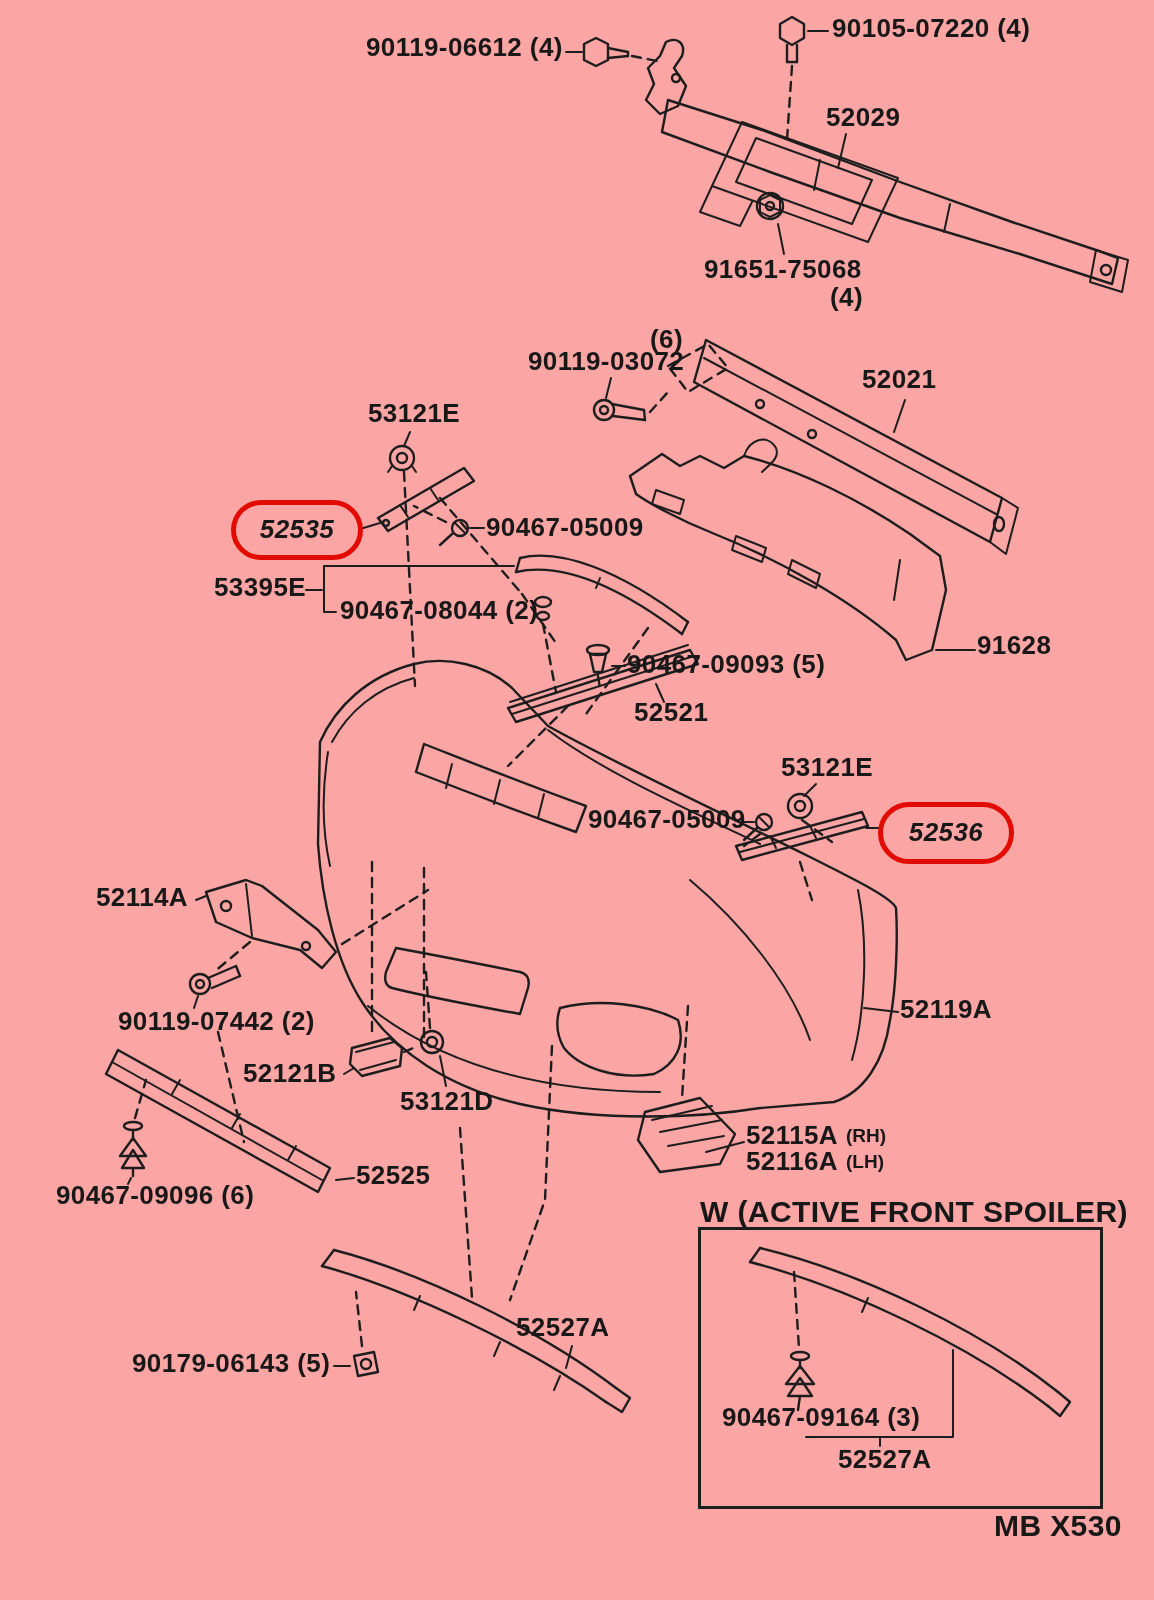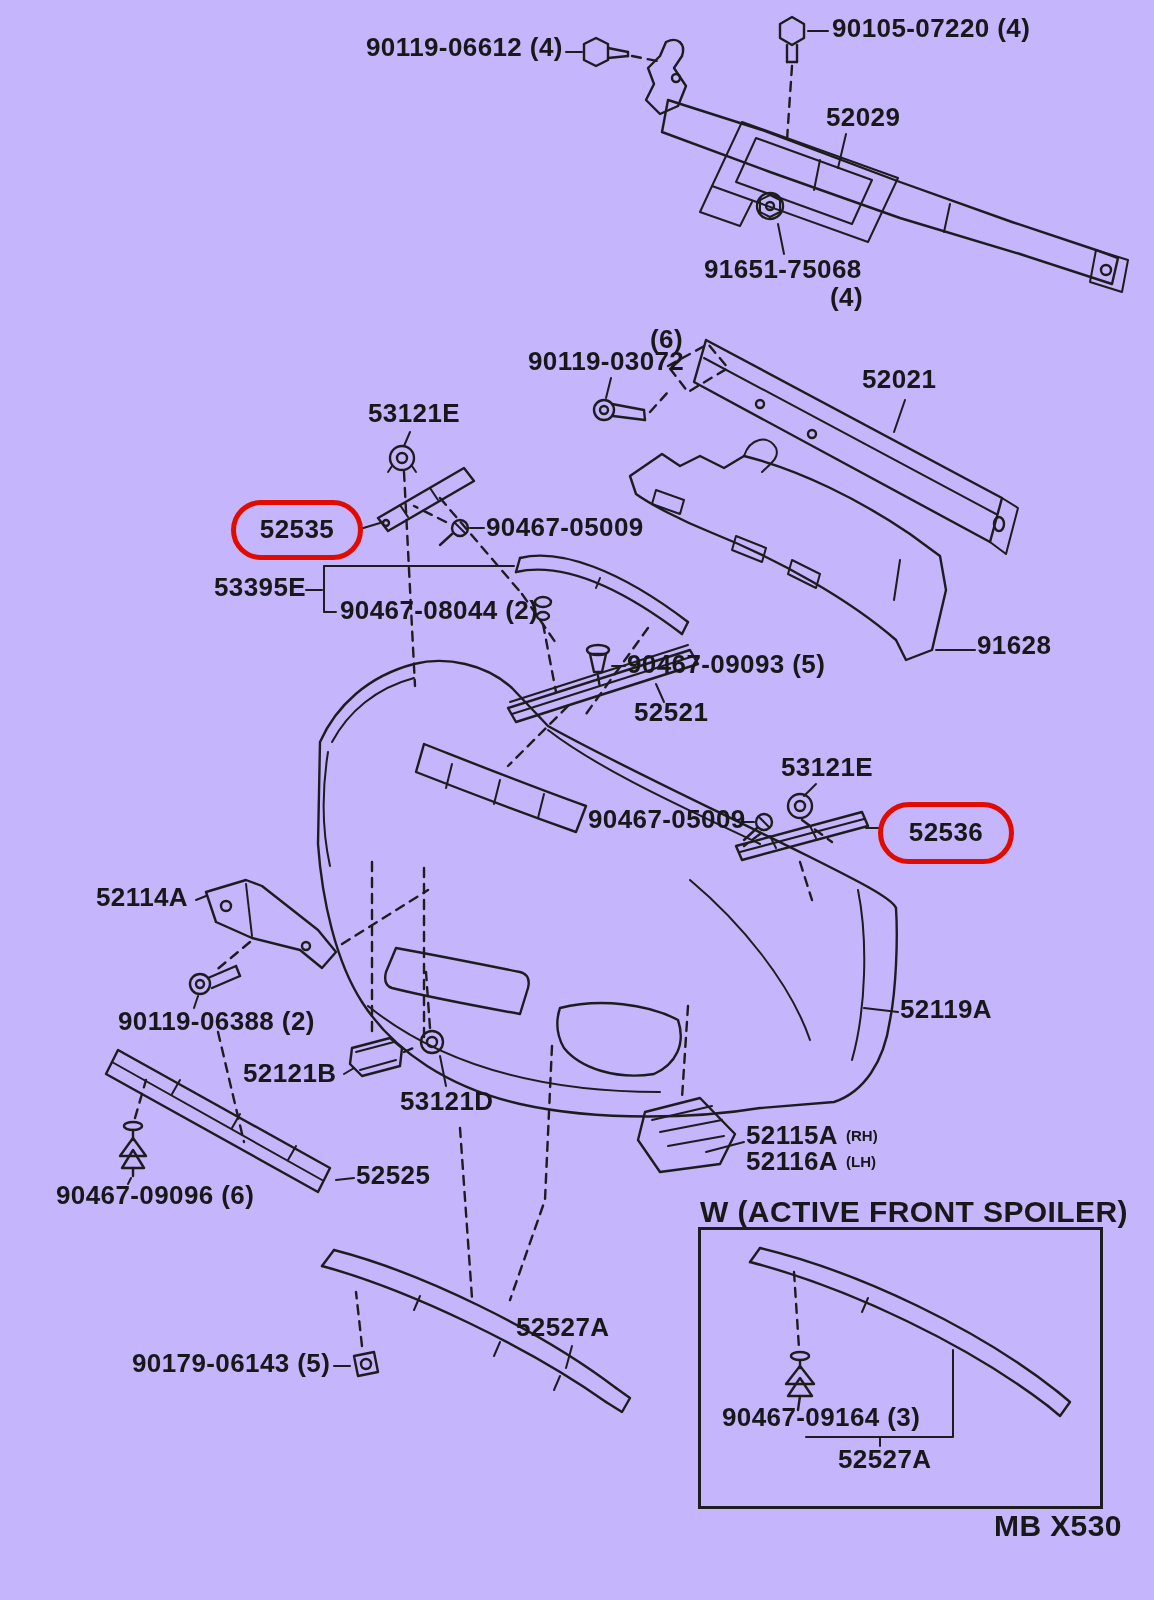--- a/index.html
+++ b/index.html
@@ -1,36 +1,36 @@
 <!DOCTYPE html>
 <html><head>
 <meta charset="utf-8">
 <style>
   html,body{margin:0;padding:0;background:#ffffff;}
   #stage{
-    position:relative;width:1154px;height:1600px;background:#c4b5fd;overflow:hidden;
+    position:relative;width:1154px;height:1600px;background:#fca5a5;overflow:hidden;
     font-family:"Liberation Sans", sans-serif;
   }
   #art{position:absolute;left:0;top:0;width:1154px;height:1600px;}
   #art path,#art line,#art polyline,#art polygon,#art circle,#art ellipse,#art rect{
     stroke:#1d1d1d;stroke-width:2.4;fill:none;stroke-linecap:round;stroke-linejoin:round;
   }
   #art .dash{stroke-dasharray:9 7;}
   #art .thin{stroke-width:2;}
   .callout{
     position:absolute;font-weight:700;font-size:26px;color:#181818;
     letter-spacing:.4px;white-space:nowrap;line-height:1.05;
   }
-  .callout.small{font-size:15px;letter-spacing:0;}
+  .callout.small{font-size:19px;letter-spacing:0;}
   .callout.med{font-size:30px;}
   .hl{
     position:absolute;border:5px solid #e10b00;border-radius:36px;
     display:flex;align-items:center;justify-content:center;background:transparent;
   }
-  .hl .callout{position:static;}
+  .hl .callout{position:static;font-style:italic;}
   .pairrow{position:absolute;display:flex;align-items:center;gap:8px;}
   .pairrow .callout{position:static;}
   .spoiler-box{position:absolute;left:698px;top:1227px;width:399px;height:276px;border:3px solid #1d1d1d;}
 </style>
 </head>
 <body>
 
 <div id="stage">
 
   <svg id="art" viewBox="0 0 1154 1600">
@@ -327,21 +327,21 @@
   <div class="callout" style="left:627px;top:651px">90467-09093 (5)</div>
   <div class="callout" style="left:634px;top:699px">52521</div>
   <div class="callout" style="left:781px;top:754px">53121E</div>
   <div class="callout" style="left:588px;top:806px">90467-05009</div>
 
   <div class="hl" style="left:878px;top:802px;width:126px;height:52px">
     <div class="callout">52536</div>
   </div>
 
   <div class="callout" style="left:96px;top:884px">52114A</div>
-  <div class="callout" style="left:118px;top:1008px">90119-06388 (2)</div>
+  <div class="callout" style="left:118px;top:1008px">90119-07442 (2)</div>
   <div class="callout" style="left:900px;top:996px">52119A</div>
   <div class="callout" style="left:243px;top:1060px">52121B</div>
   <div class="callout" style="left:400px;top:1088px">53121D</div>
   <div class="callout" style="left:56px;top:1182px">90467-09096 (6)</div>
   <div class="callout" style="left:356px;top:1162px">52525</div>
 
   <div class="pairrow" style="left:746px;top:1122px">
     <span class="callout">52115A</span>
     <span class="callout small">(RH)</span>
   </div>

